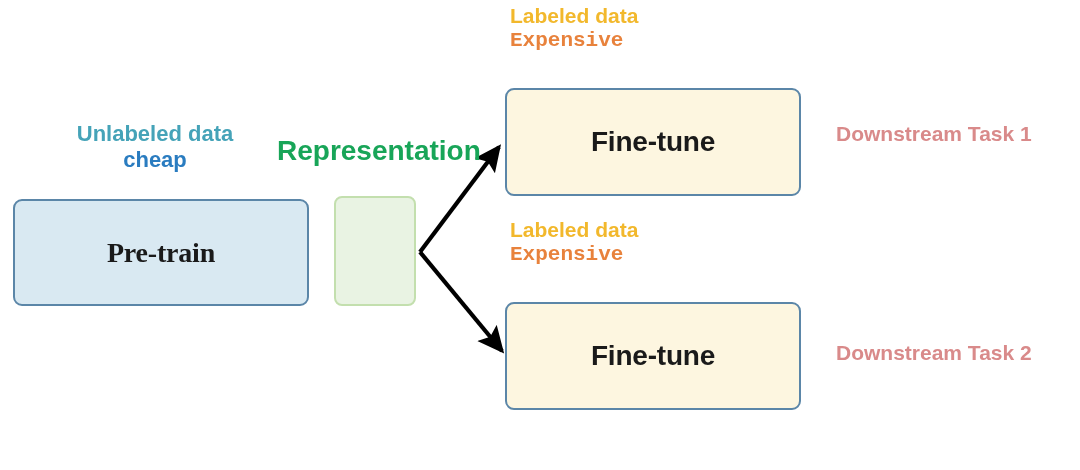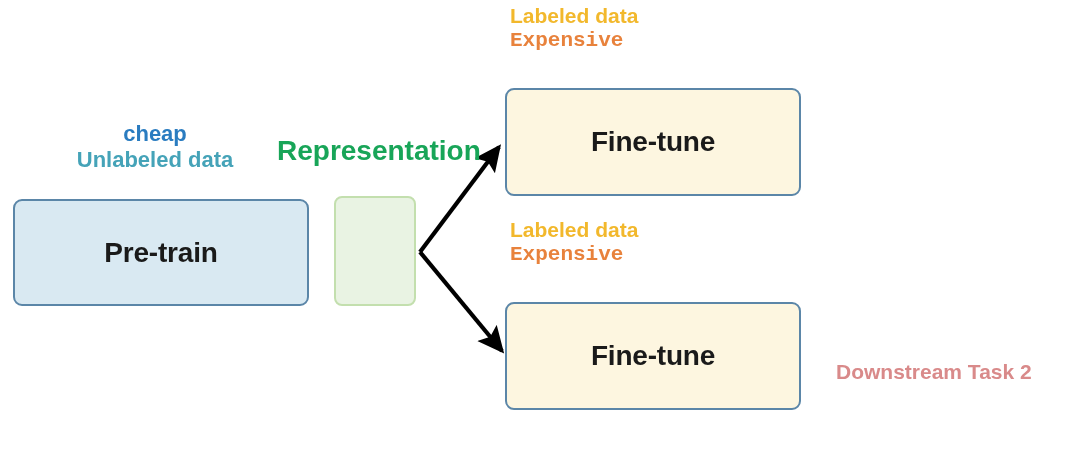--- a/index.html
+++ b/index.html
@@ -40,20 +40,21 @@
   #pretrain-box {
     left: 13px;
     top: 199px;
     width: 296px;
     height: 107px;
     background: #d9e9f2;
     border: 2px solid #5b86a8;
   }
   #pretrain-box .node-label {
     font-size: 28px;
+    font-family: Liberation Serif, serif;
   }
 
   
   #representation-box {
     left: 334px;
     top: 196px;
     width: 82px;
     height: 110px;
     background: #e9f3e3;
     border: 2px solid #c3dfae;
@@ -109,21 +110,21 @@
   #labeled-group-2 { left: 510px; top: 218px; }
   .labeled-line-1 { color: #f2b82c; display: block; }
   .labeled-line-2 { color: #e8823c; display: block; font-family: Liberation Mono, monospace; }
 
   
   .downstream-label {
     font-size: 21px;
     color: #d98a8a;
   }
   #downstream-task-1 { left: 836px; top: 122px; }
-  #downstream-task-2 { left: 836px; top: 360px; }
+  #downstream-task-2 { left: 836px; top: 341px; }
 
   
   #arrow-layer {
     position: absolute;
     left: 0;
     top: 0;
     width: 1080px;
     height: 470px;
     pointer-events: none;
   }
@@ -153,32 +154,33 @@
 
   <div class="node finetune-box" id="finetune-box-1">
     <span class="node-label">Fine-tune</span>
   </div>
 
   <div class="node finetune-box" id="finetune-box-2">
     <span class="node-label">Fine-tune</span>
   </div>
 
   <div class="annotation" id="unlabeled-group">
+    <span id="unlabeled-line-1">Unlabeled data</span>
     <span id="unlabeled-line-2">cheap</span>
-    <span id="unlabeled-line-1">Unlabeled data</span>
   </div>
 
   <div class="annotation" id="representation-label">Representation</div>
 
   <div class="annotation labeled-group" id="labeled-group-1">
     <span class="labeled-line-1">Labeled data</span>
     <span class="labeled-line-2">Expensive</span>
   </div>
 
   <div class="annotation labeled-group" id="labeled-group-2">
     <span class="labeled-line-1">Labeled data</span>
     <span class="labeled-line-2">Expensive</span>
   </div>
 
+  <div class="annotation downstream-label" id="downstream-task-1">Downstream Task 1</div>
 
   <div class="annotation downstream-label" id="downstream-task-2">Downstream Task 2</div>
 
 </div>
 
 </body></html>

